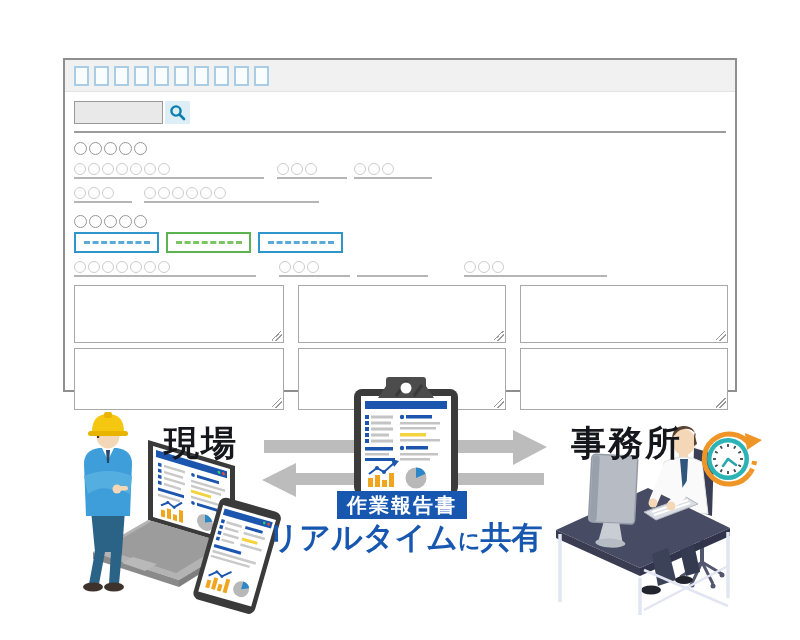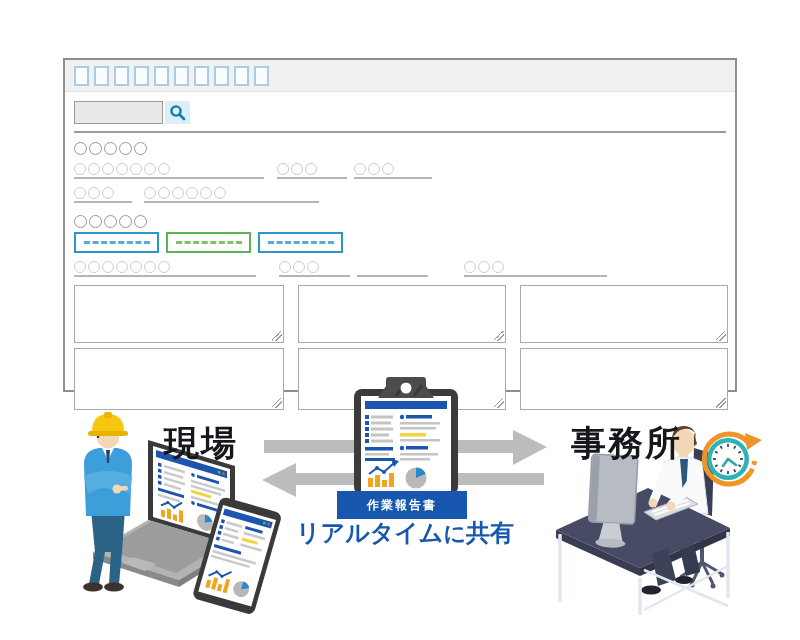--- a/index.html
+++ b/index.html
@@ -36,23 +36,23 @@
   .abs{position:absolute}
   .scene-label{position:absolute;font-size:35px;font-weight:600;color:#15171c;letter-spacing:2px;white-space:nowrap}
   #label-site{left:164px;top:420px}
   #label-office{left:571px;top:420px}
   #arrows-svg{left:258px;top:427px}
   #clipboard-svg{left:352px;top:375px}
   #site-art{left:55px;top:400px}
   #office-art{left:548px;top:404px}
   #clock-svg{left:698px;top:421px}
   .report-badge{position:absolute;left:337px;top:491px;width:130px;height:28px;background:#1757b0;color:#fff;
-    display:flex;align-items:center;justify-content:center;font-size:12px;font-weight:bold;letter-spacing:2px;white-space:nowrap}
+    display:flex;align-items:center;justify-content:center;font-size:20px;font-weight:bold;letter-spacing:2px;white-space:nowrap}
   .share-line{position:absolute;left:252px;top:517px;width:306px;text-align:center;color:#1757b0;font-weight:bold;white-space:nowrap}
-  .share-line .big{font-size:24px}
+  .share-line .big{font-size:31px}
   .share-line .small{font-size:22px}
 </style>
 </head>
 <body>
 
 <div class="form-mockup">
   <div class="form-header">
     <span class="squares" style="display:flex;gap:5px">
         <span class="ph"></span>
         <span class="ph"></span>

